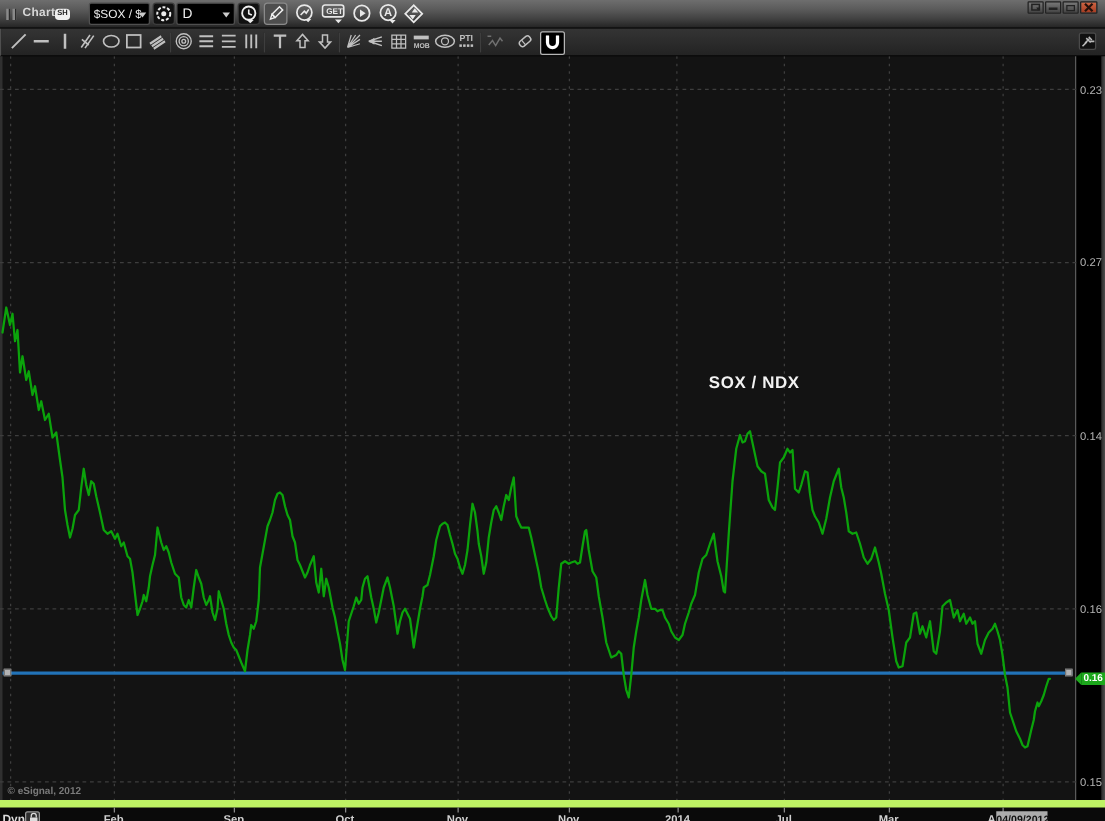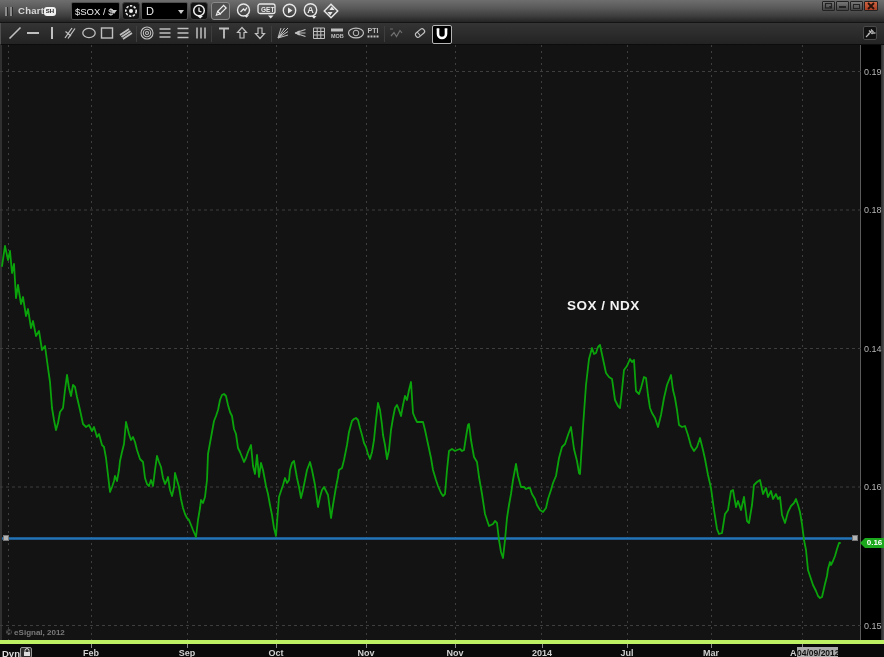--- a/index.html
+++ b/index.html
@@ -48,21 +48,21 @@
 #gtag { position:absolute; left:865px; top:493px; width:19px; height:10px;
   background:#1ca81c; color:#fff; font-size:8px; font-weight:bold; text-align:center;
   line-height:10px; }
 #gtag:before { content:""; position:absolute; left:-5px; top:0; width:0; height:0;
   border-top:5px solid transparent; border-bottom:5px solid transparent;
   border-right:5px solid #1ca81c; }
 .handle { position:absolute; width:6px; height:6px; background:#b4b4b4;
   border:1px solid #777; }
 
 #taxis { position:absolute; left:0; top:640px; width:884px; height:17px; background:#0a0a0a;
-  border-top:4px solid #bef264; }
+  border-top:6px solid #bef264; }
 .mlab { position:absolute; top:4px; width:40px; text-align:center; font-size:9px;
   font-weight:bold; color:#cfcfcf; }
 .mtick { position:absolute; top:0; width:1px; height:4px; background:#8a8a8a; }
 #dyn { position:absolute; left:2px; top:3.5px; font-size:9.5px; font-weight:bold; color:#dcdcdc; }
 #dynbtn { position:absolute; left:20px; top:2.5px; width:12px; height:11px;
   background:#2e2e2e; border:1px solid #9a9a9a; border-radius:2px;
   color:#e8e8e8; font-size:7px; font-weight:bold; text-align:center; line-height:10px; }
 #datebox { position:absolute; left:797px; top:3px; width:41px; height:12px; background:#ababab;
   color:#111; font-size:8.5px; font-weight:bold; text-align:center; line-height:12px; }
 #aprA { position:absolute; left:790px; top:4px; font-size:9px; font-weight:bold; color:#cfcfcf; }
@@ -268,22 +268,22 @@
       <line x1="0" y1="26.5" x2="864" y2="26.5" class="gh"></line>
 <line x1="0" y1="165" x2="864" y2="165" class="gh"></line>
 <line x1="0" y1="303.5" x2="864" y2="303.5" class="gh"></line>
 <line x1="0" y1="442" x2="864" y2="442" class="gh"></line>
 <line x1="0" y1="580.5" x2="864" y2="580.5" class="gh"></line>
       <line x1="2" y1="493.5" x2="858" y2="493.5" stroke="#2273b8" stroke-width="2.6"></line>
       <polyline points="2,221 5,201 8,215 10,206 12,228 14,219 16,253 18,240 21,259 23,252 26,271 28,264 31,283 33,276 36,291 39,286 42,305 45,301 48,323 50,337 52,363 54,375 56,385 58,378 60,367 63,363 65,345 67,330 69,343 71,351 73,340 75,342 77,352 80,365 83,379 86,382 89,380 92,386 94,382 97,392 99,389 102,400 104,402 106,413 108,430 110,447 112,442 114,436 115,431 117,436 119,425 120,416 122,407 124,399 126,377 128,385 129,389 131,395 133,392 135,397 137,405 140,414 143,417 145,433 147,439 149,441 151,435 153,441 155,425 157,411 159,417 161,422 163,433 165,439 167,435 168,432 170,445 172,451 174,442 175,428 177,435 179,442 181,454 183,463 185,469 187,473 189,475 191,480 193,485 196,492 198,475 200,463 201,455 203,458 205,452 207,435 208,409 210,398 212,387 214,376 216,371 218,365 220,355 222,350 224,349 226,351 228,360 230,367 232,371 234,384 236,389 238,403 240,407 242,412 244,417 246,413 248,407 251,400 253,421 255,429 257,410 259,432 261,418 263,425 266,441 268,449 270,460 272,470 274,483 276,491 278,465 279,452 281,446 283,440 285,433 287,438 289,435 290,425 292,418 294,416 297,433 299,442 301,453 303,445 305,435 307,425 310,417 312,425 315,440 318,462 320,452 322,445 324,442 326,446 328,450 330,465 331,473 333,460 336,442 338,432 339,425 342,423 344,415 347,400 349,387 352,376 354,374 356,373 358,375 360,383 362,390 364,398 366,402 368,409 370,414 372,407 374,395 376,375 378,358 380,365 382,380 383,390 385,400 387,414 389,405 391,385 393,373 395,363 397,360 399,365 401,371 403,360 405,351 407,355 409,345 411,337 413,368 415,373 417,377 420,377 423,377 425,385 428,399 431,413 433,425 436,435 438,441 441,448 443,451 445,449 447,425 449,406 452,404 455,406 457,405 460,404 462,406 464,405 466,392 468,380 469,379 471,395 474,412 477,417 479,432 482,449 485,469 487,475 489,481 491,480 493,479 495,476 497,478 499,495 501,507 503,513 505,495 507,473 509,460 511,449 513,435 516,419 518,431 521,442 524,442 526,444 528,443 530,443 532,449 535,454 537,460 540,465 543,467 546,463 548,454 551,445 553,438 556,431 559,413 562,402 565,399 568,390 571,382 574,404 577,416 579,428 580,429 583,382 586,340 589,314 592,303 594,309 596,308 598,302 600,300 603,314 606,328 609,332 612,334 615,355 618,361 620,363 622,345 624,325 627,321 630,314 632,317 634,315 636,346 639,349 641,343 644,332 646,333 648,350 650,363 652,368 655,373 658,382 661,370 664,353 667,340 669,335 671,330 673,345 675,353 677,365 679,380 682,382 685,381 688,390 691,401 694,406 697,402 700,393 703,405 705,414 708,430 711,443 714,465 717,484 719,489 722,488 725,469 728,465 731,446 733,445 736,462 738,456 741,465 744,452 747,476 749,478 752,460 754,440 757,437 760,435 763,449 766,443 768,452 771,446 773,454 776,449 778,454 780,452 782,470 785,478 788,467 791,461 794,458 796,454 798,460 800,467 802,479 804,495 806,505 808,525 810,531 813,540 816,546 818,551 820,553 822,552 825,539 827,531 828,524 830,517 831,520 833,516 835,511 837,504 839,498 840,498" fill="none" stroke="#0ba30b" stroke-width="1.8" stroke-linejoin="round" stroke-linecap="round"></polyline>
     </svg>
     <div class="handle" style="left:3px; top:490.0px"></div>
     <div class="handle" style="left:852px; top:490.0px"></div>
-    <div class="plab" style="top:21.5px">0.19</div>
-      <div class="plab" style="top:160px">0.18</div>
+    <div class="plab" style="top:21.5px">0.23</div>
+      <div class="plab" style="top:160px">0.27</div>
       <div class="plab" style="top:298.5px">0.14</div>
       <div class="plab" style="top:437px">0.16</div>
       <div class="plab" style="top:575.5px">0.15</div>
     <div id="soxndx">SOX / NDX</div>
     <div id="gtag">0.16</div>
     <div id="copyr">© eSignal, 2012</div>
   </div>
 
   <div id="taxis">
     <div id="dyn">Dyn</div>

